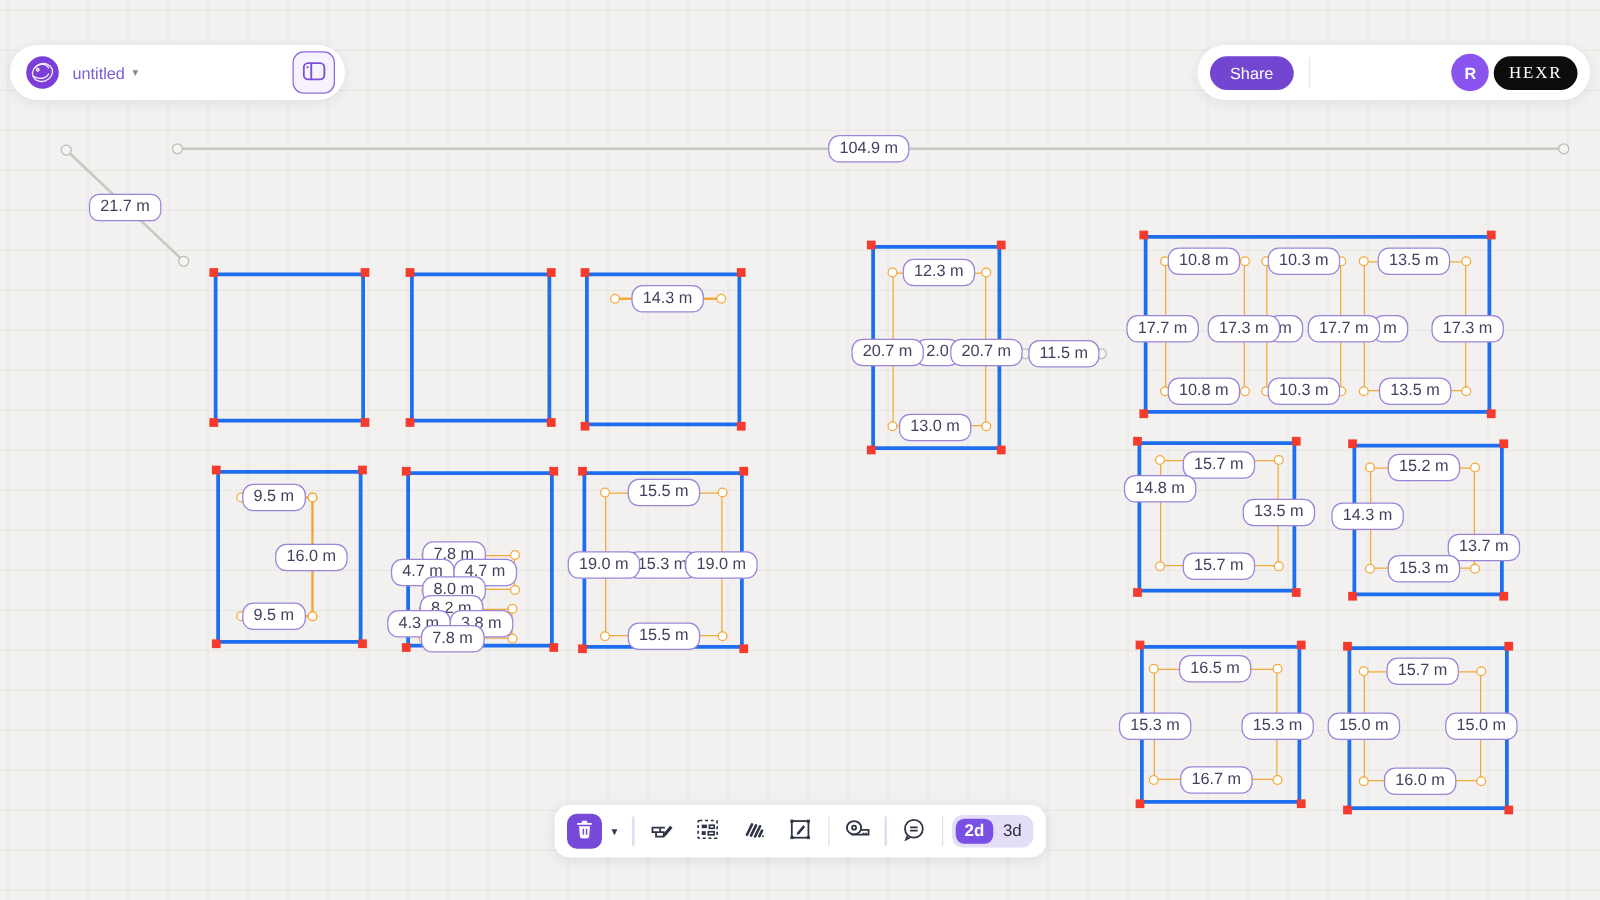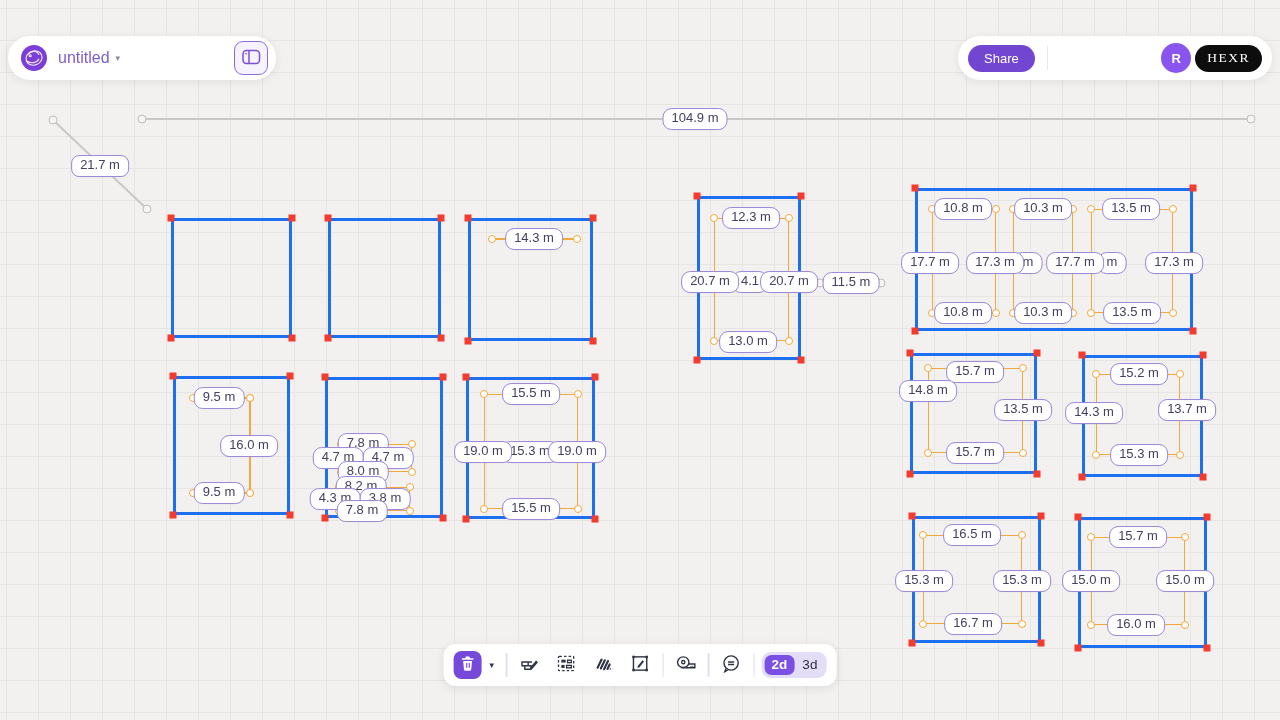--- a/index.html
+++ b/index.html
@@ -24,21 +24,21 @@
   .gdot{position:absolute;width:7px;height:7px;background:#f6f5f3;border:1.5px solid #bdbcb9;border-radius:50%;transform:translate(-50%,-50%);z-index:2;}
   
   .mlabel{position:absolute;transform:translate(-50%,-50%);background:#fff;
     border:1.5px solid #9b85d8;border-radius:9px;padding:1px 8px 2px;
     font-size:13px;font-weight:500;color:#45405f;white-space:nowrap;line-height:1.3;}
   
   .pill{position:absolute;top:36px;height:44px;background:#fff;border-radius:24px;
     box-shadow:0 2px 10px rgba(40,35,80,.08);display:flex;align-items:center;z-index:50;}
   #hdr-left{left:8px;width:268px;padding:0 8px 0 12px;box-sizing:border-box;}
   #logo{width:28px;height:28px;flex:0 0 auto;}
-  #title{margin-left:10px;color:#7b5ed0;font-size:16px;font-weight:500;}
+  #title{margin-left:10px;color:#7b5ed0;font-size:13px;font-weight:500;}
   #title-caret{margin-left:6px;color:#8a87a0;font-size:9px;}
   #panel-btn{margin-left:auto;width:34px;height:34px;border:1.6px solid #8e6ae0;background:#f6f3ff;
     border-radius:9px;display:flex;align-items:center;justify-content:center;padding:0;}
   #hdr-right{left:958px;width:314px;padding:0 10px;box-sizing:border-box;}
   #share-btn{background:#7346d2;color:#fff;border:none;border-radius:14px;height:27px;
     padding:0 16px;font-size:13px;font-weight:500;font-family:inherit;}
   .hdr-div{width:1.5px;height:24px;background:#e8e6f0;margin-left:12px;border-radius:1px;}
   #avatar{margin-left:auto;width:30px;height:30px;border-radius:50%;background:#8a55ee;color:#fff;
     font-size:13px;font-weight:700;display:flex;align-items:center;justify-content:center;}
   #brand{margin-left:4px;background:#0d0d0d;color:#fff;border-radius:15px;height:27px;
@@ -87,21 +87,21 @@
     <div class="rhandle" style="left: 697px; top: 196px;"></div>
     <div class="rhandle" style="left: 801px; top: 196px;"></div>
     <div class="rhandle" style="left: 697px; top: 360px;"></div>
     <div class="rhandle" style="left: 801px; top: 360px;"></div>
     <div class="orect" style="left: 714px; top: 218px; width: 75px; height: 123px;"></div>
     <div class="odot" style="left: 714px; top: 218px;"></div>
     <div class="odot" style="left: 789px; top: 218px;"></div>
     <div class="odot" style="left: 714px; top: 341px;"></div>
     <div class="odot" style="left: 789px; top: 341px;"></div>
     <div class="mlabel" style="left: 751px; top: 218px; z-index: 10;">12.3 m</div>
-    <div class="mlabel" style="left: 750px; top: 282px; z-index: 11;">4.1</div>
+    <div class="mlabel" style="left: 750px; top: 282px; z-index: 11;">2.0</div>
     <div class="mlabel" style="left: 710px; top: 282px; z-index: 12;">20.7 m</div>
     <div class="mlabel" style="left: 789px; top: 282px; z-index: 13;">20.7 m</div>
     <div class="mlabel" style="left: 748px; top: 342px; z-index: 14; text-align: center;">13.0 m</div>
     <div class="brect" style="left: 915px; top: 188px; width: 278px; height: 143px;"></div>
     <div class="rhandle" style="left: 915px; top: 188px;"></div>
     <div class="rhandle" style="left: 1193px; top: 188px;"></div>
     <div class="rhandle" style="left: 915px; top: 331px;"></div>
     <div class="rhandle" style="left: 1193px; top: 331px;"></div>
     <div class="orect" style="left: 932px; top: 209px; width: 64px; height: 104px;"></div>
     <div class="odot" style="left: 932px; top: 209px;"></div>
@@ -204,21 +204,21 @@
     <div class="rhandle" style="left: 1203px; top: 355px;"></div>
     <div class="rhandle" style="left: 1082px; top: 477px;"></div>
     <div class="rhandle" style="left: 1203px; top: 477px;"></div>
     <div class="orect" style="left: 1096px; top: 374px; width: 84px; height: 81px;"></div>
     <div class="odot" style="left: 1096px; top: 374px;"></div>
     <div class="odot" style="left: 1180px; top: 374px;"></div>
     <div class="odot" style="left: 1096px; top: 455px;"></div>
     <div class="odot" style="left: 1180px; top: 455px;"></div>
     <div class="mlabel" style="left: 1139px; top: 374px; z-index: 10;">15.2 m</div>
     <div class="mlabel" style="left: 1094px; top: 413px; z-index: 11;">14.3 m</div>
-    <div class="mlabel" style="left: 1187px; top: 410px; z-index: 12;">13.7 m</div>
+    <div class="mlabel" style="left: 1187px; top: 438px; z-index: 12;">13.7 m</div>
     <div class="mlabel" style="left: 1139px; top: 455px; z-index: 13;">15.3 m</div>
     <div class="brect" style="left: 912px; top: 516px; width: 129px; height: 127px;"></div>
     <div class="rhandle" style="left: 912px; top: 516px;"></div>
     <div class="rhandle" style="left: 1041px; top: 516px;"></div>
     <div class="rhandle" style="left: 912px; top: 643px;"></div>
     <div class="rhandle" style="left: 1041px; top: 643px;"></div>
     <div class="orect" style="left: 923px; top: 535px; width: 99px; height: 89px;"></div>
     <div class="odot" style="left: 923px; top: 535px;"></div>
     <div class="odot" style="left: 1022px; top: 535px;"></div>
     <div class="odot" style="left: 923px; top: 624px;"></div>

